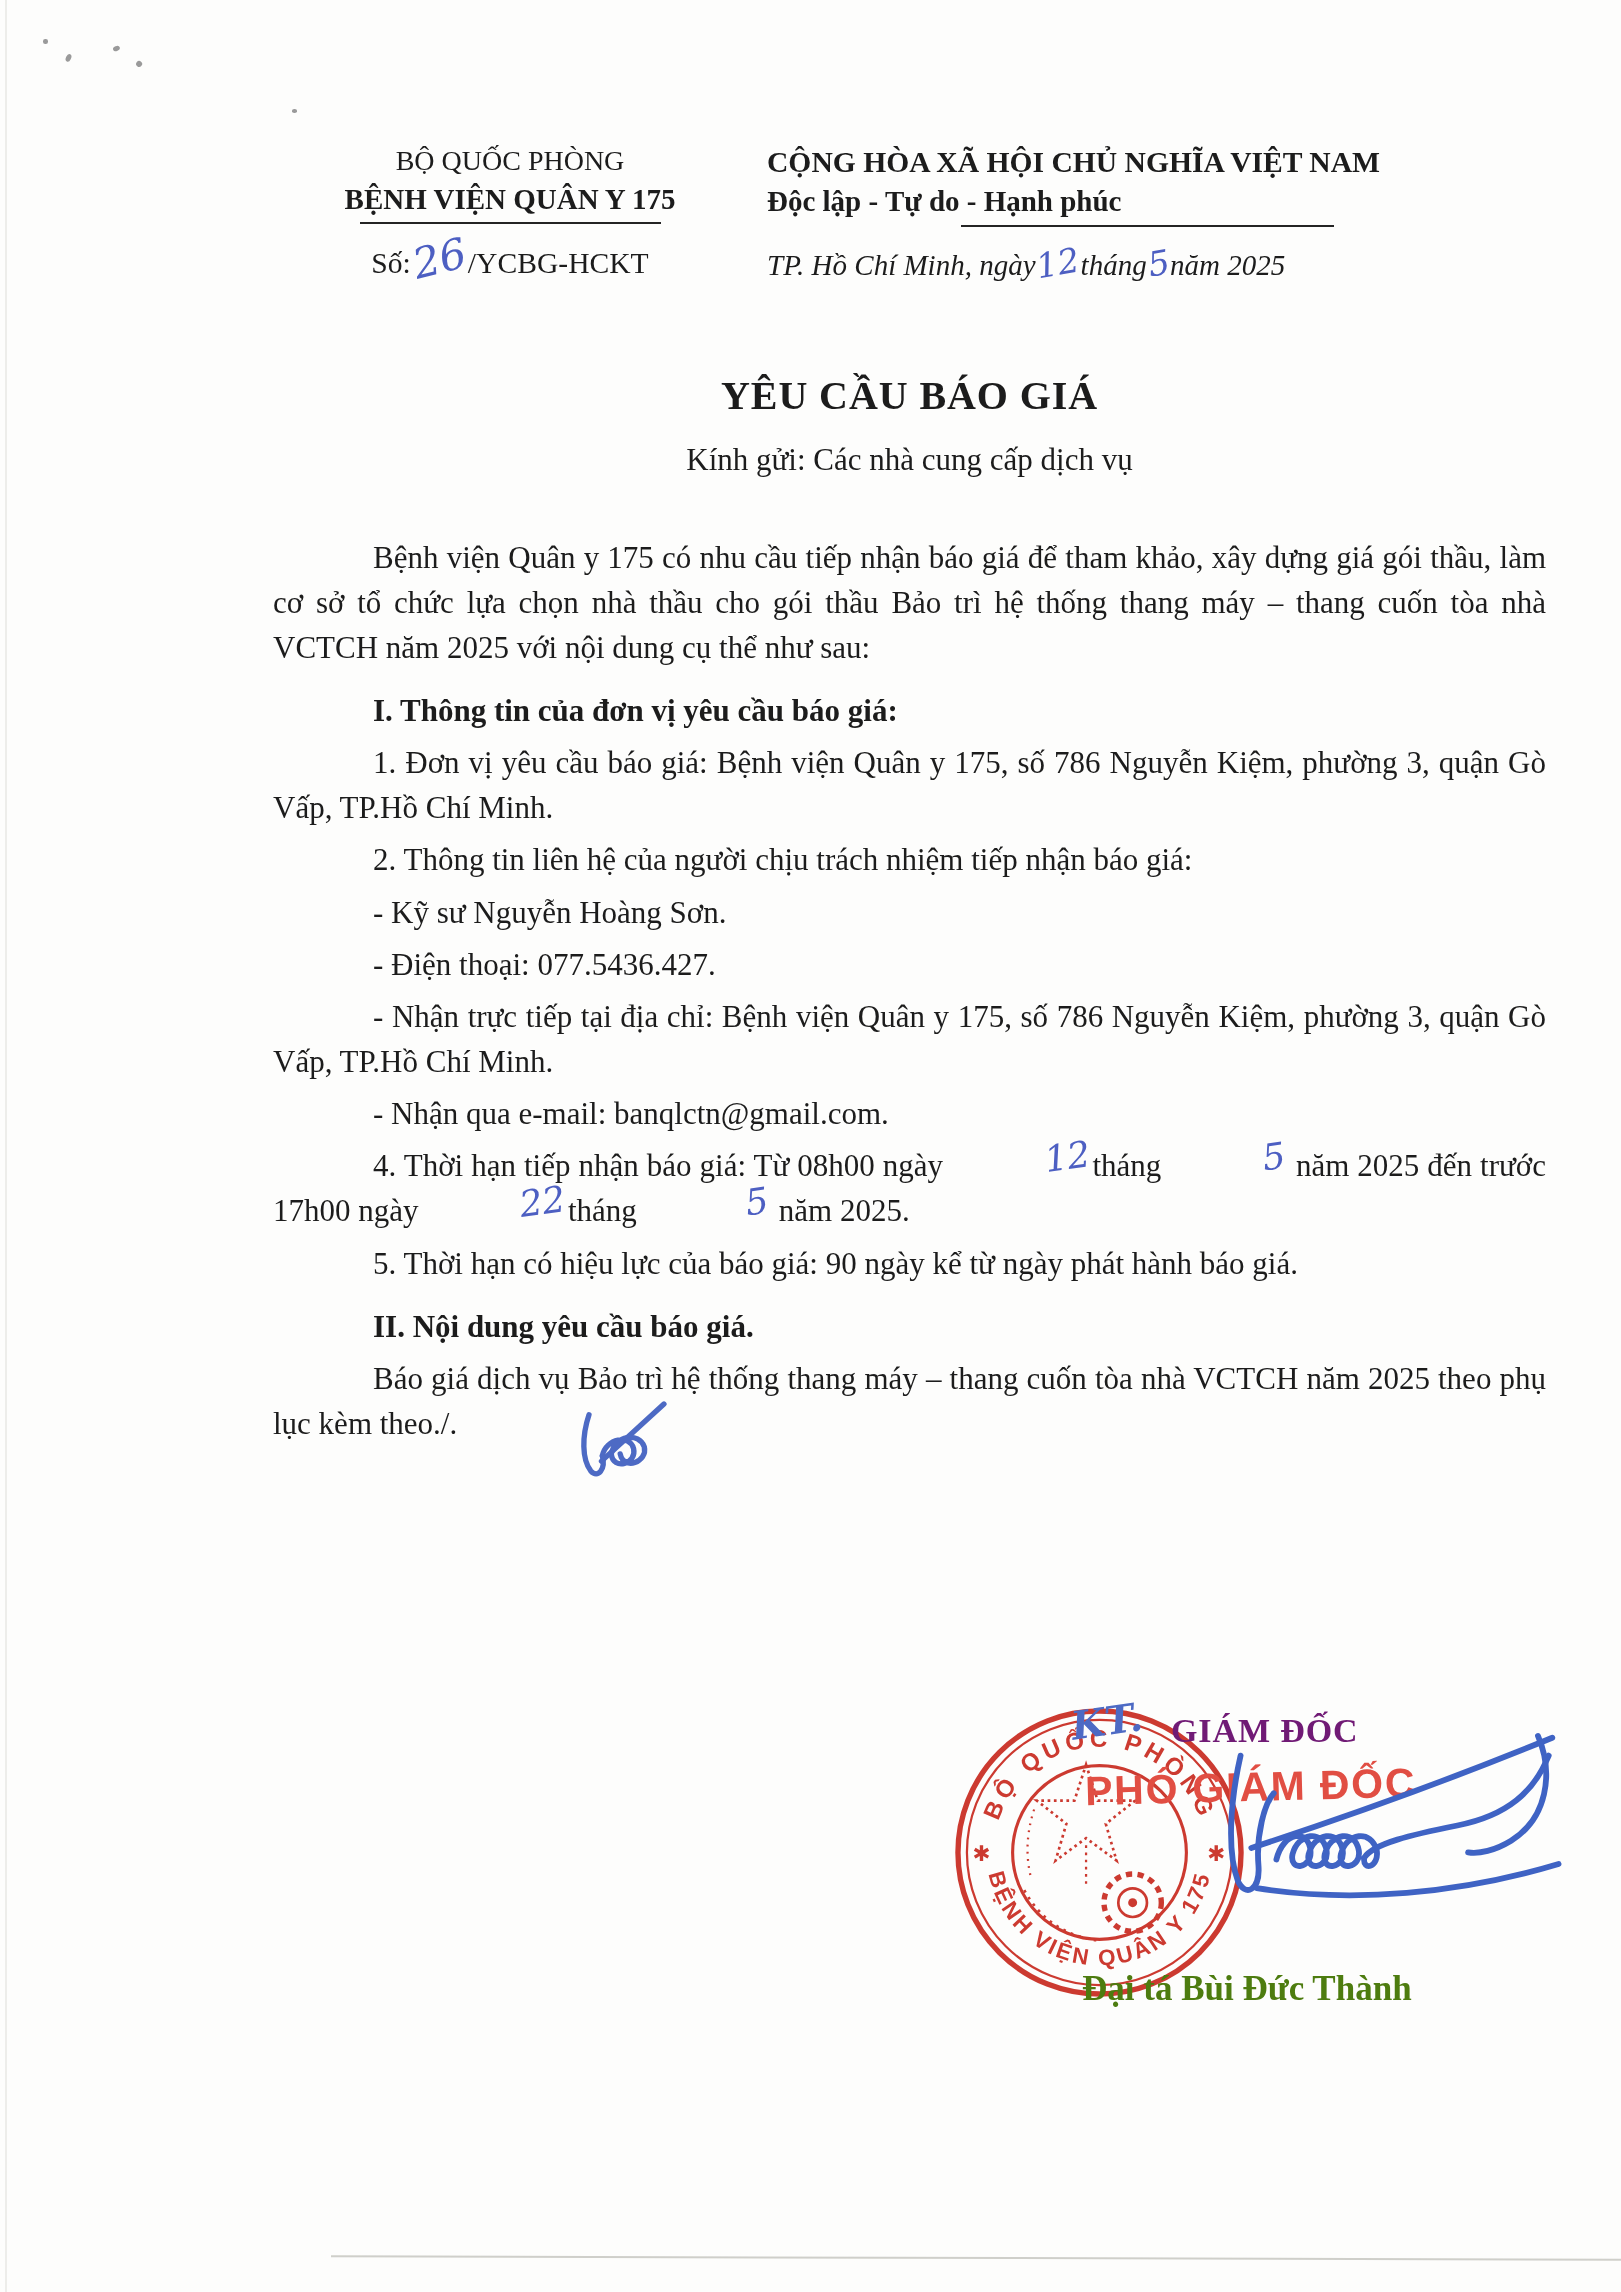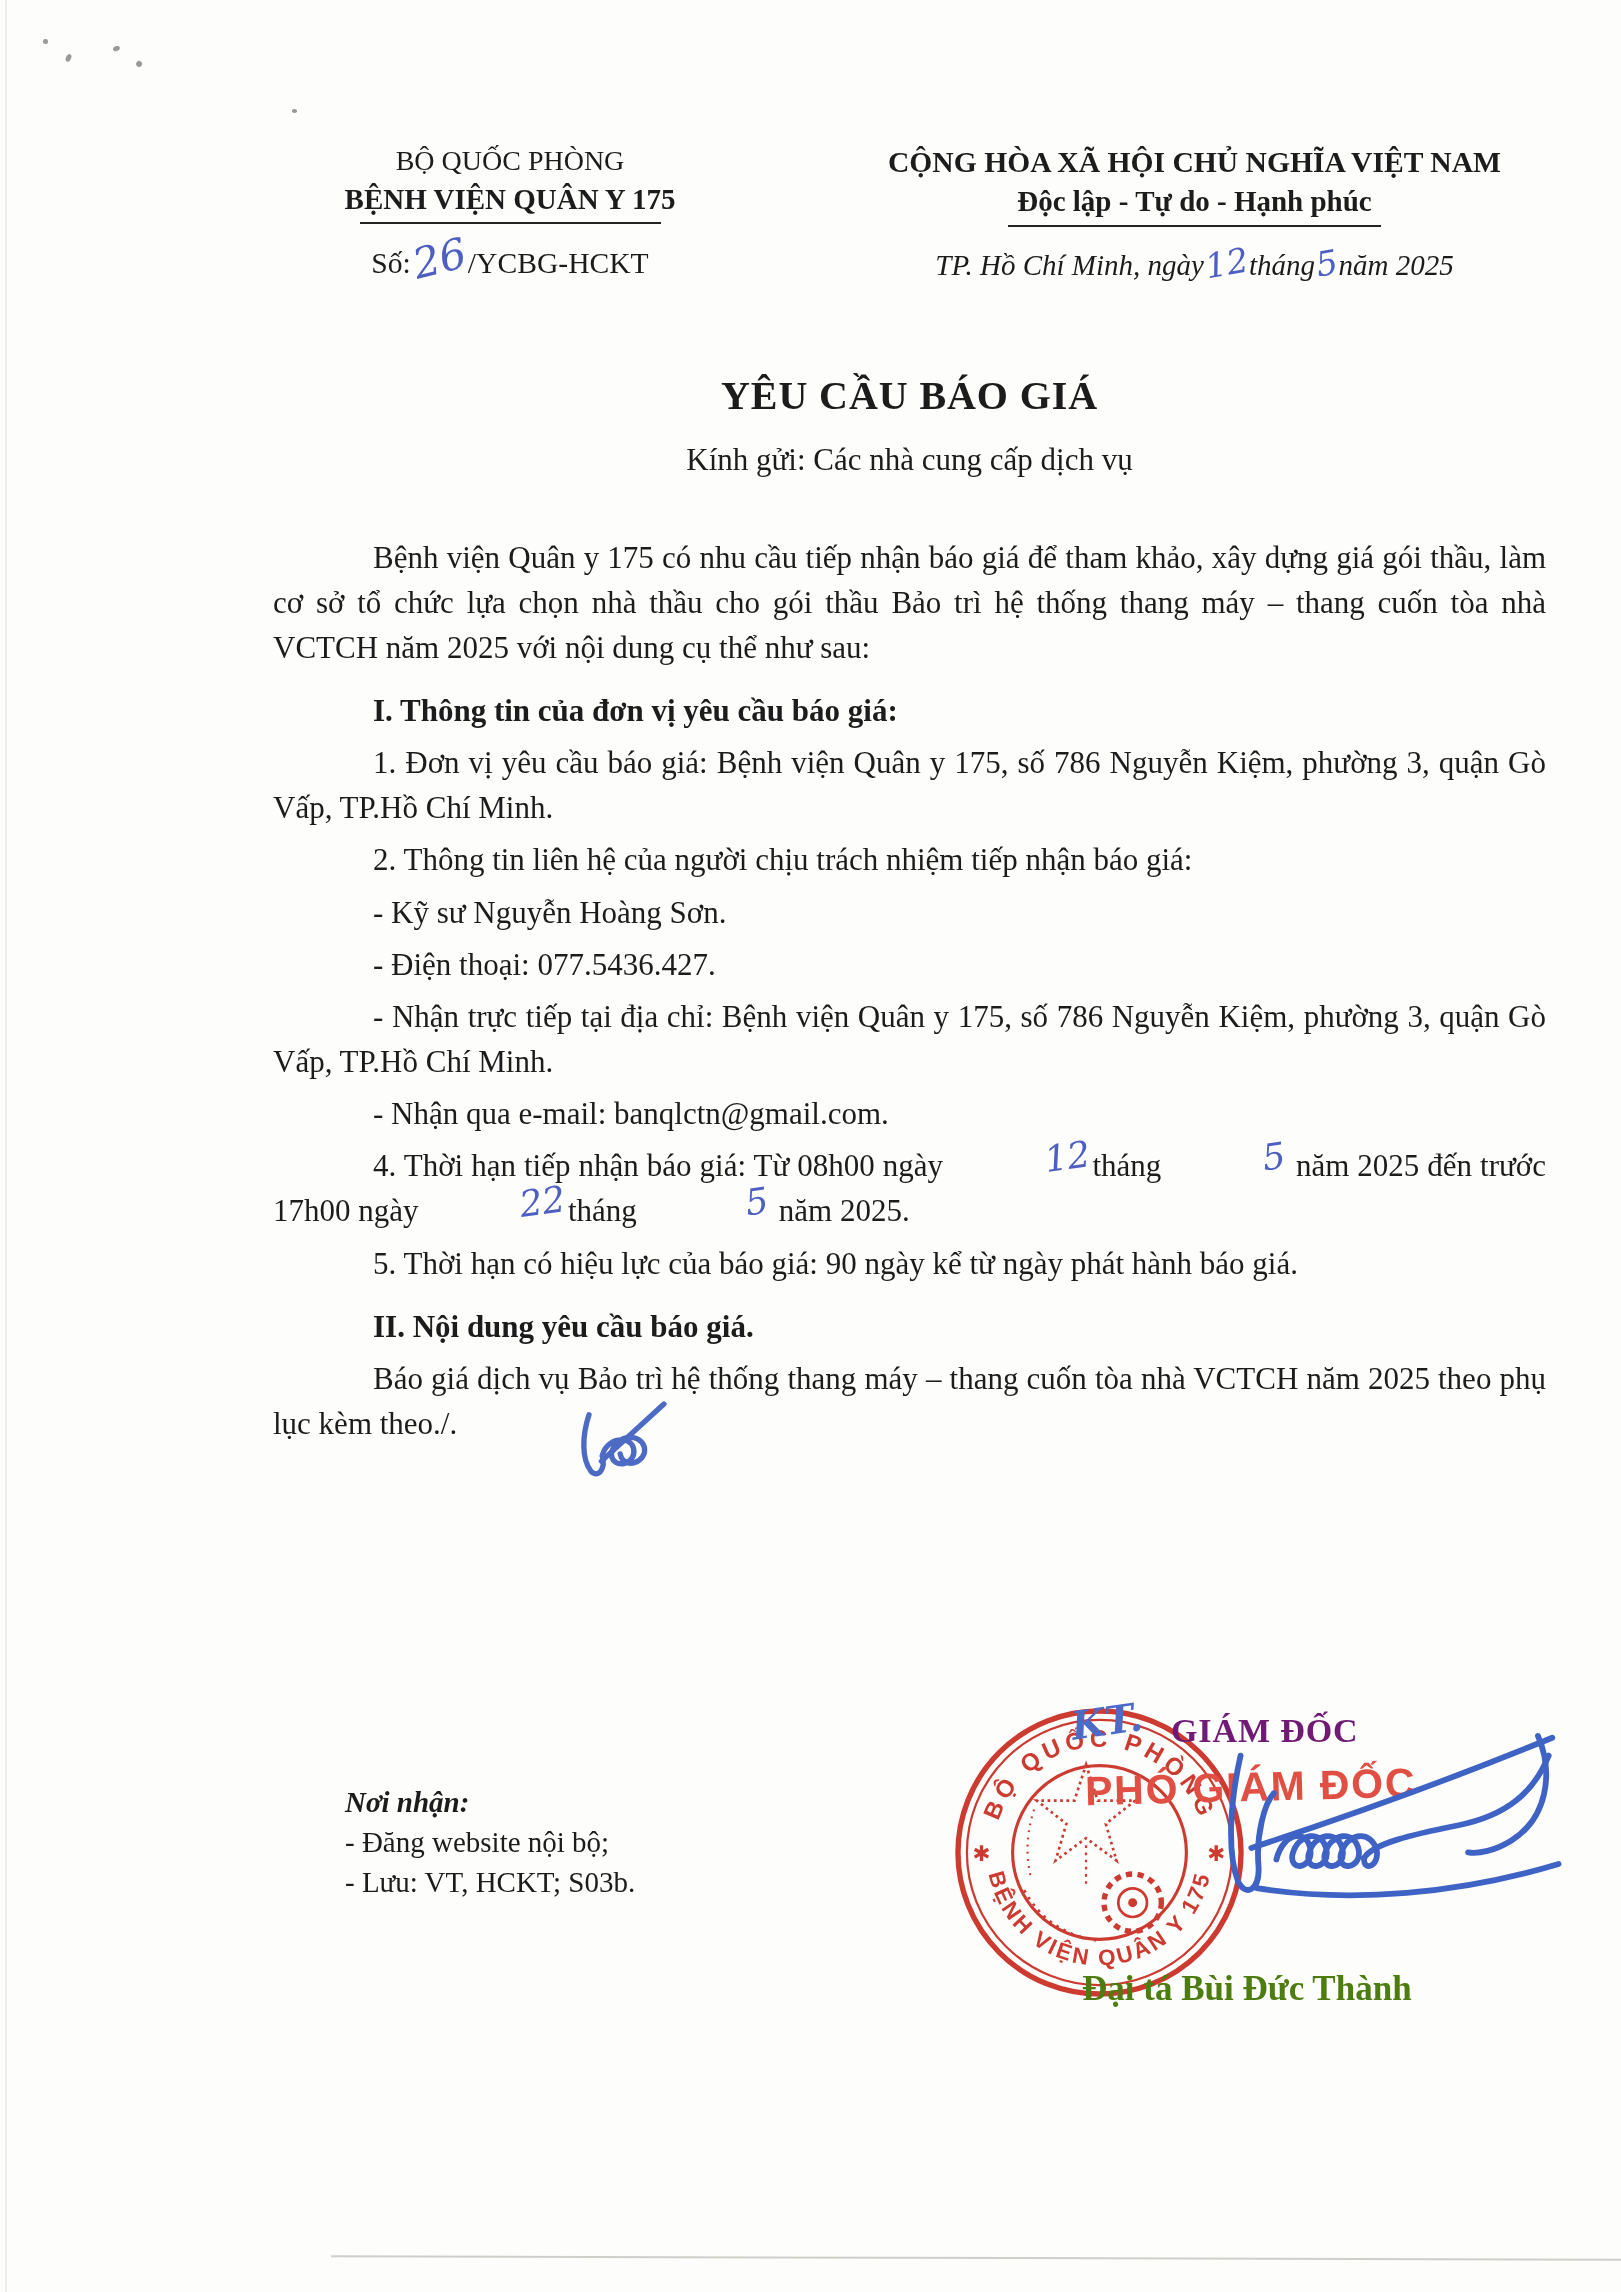--- a/index.html
+++ b/index.html
@@ -15,21 +15,21 @@
   .speck{position:absolute;background:#9a9a9a;border-radius:50%;}
   .edge-line{position:absolute;left:5.4px;top:0;width:1.8px;height:2293px;background:#ededea;}
   .bottom-line{position:absolute;left:331px;top:2257px;width:1291px;height:1.8px;background:#cfcfca;transform:rotate(0.15deg);}
 
   
   .header-left{position:absolute;left:322px;top:142px;width:376px;text-align:center;font-size:28px;line-height:38px;}
   .header-left .org{font-weight:bold;font-size:29px;}
   .rule{height:2.7px;background:#242424;margin:3.6px auto 0 auto;}
   .rule-left{width:301px;}
   .so-line{margin-top:19.7px;font-size:29.6px;}
-  .header-right{position:absolute;left:814px;top:143px;width:761px;text-align:center;}
+  .header-right{position:absolute;left:767px;top:143px;width:761px;text-align:left;}
   .motto1{font-weight:bold;font-size:29.6px;line-height:39px;}
   .motto2{font-weight:bold;font-size:29px;line-height:39px;}
   .rule-right{width:373px;}
   .date-line{margin-top:21.5px;font-style:italic;font-size:29px;}
 
   
   .hand{
     display:inline-block;
     color:#4d5fc2;
     font-style:italic;
@@ -121,25 +121,20 @@
       <span>Báo giá dịch vụ Bảo trì hệ thống thang máy – thang cuốn tòa nhà VCTCH năm 2025 theo phụ lục kèm theo./.</span><span class="squiggle"><svg width="116" height="93" viewBox="0 0 130 104">
         <g fill="none" stroke="#4d6ac4" stroke-width="6" stroke-linecap="round">
           <path d="M 112,10 L 42,74"></path>
           <path d="M 28,22 C 20,46 20,72 30,85 C 38,94 47,83 43,68"></path>
           <path d="M 43,68 C 47,48 74,44 78,60 C 82,77 55,85 53,66 C 57,45 84,41 90,58 C 94,75 67,85 63,66"></path>
         </g>
       </svg></span>
     </p>
   </div>
 
-  <div class="noi-nhan">
-    <div class="nn-title">Nơi nhận:</div>
-    <div>- Đăng website nội bộ;</div>
-    <div>- Lưu: VT, HCKT; S03b.</div>
-  </div>
 
   <div class="kt-hand">KT.</div>
   <div class="sig-title">GIÁM ĐỐC</div>
   <div class="deputy-stamp">PHÓ GIÁM ĐỐC</div>
   <div class="signer-name">Đại tá Bùi Đức Thành</div>
 
   <svg class="stamp-svg" width="301" height="301" viewBox="0 0 336 336">
     <defs>
       <path id="arcTop" d="M 50,168 A 118,118 0 0 1 286,168"></path>
       <path id="arcBottom" d="M 42,168 A 126,126 0 0 0 294,168"></path>

